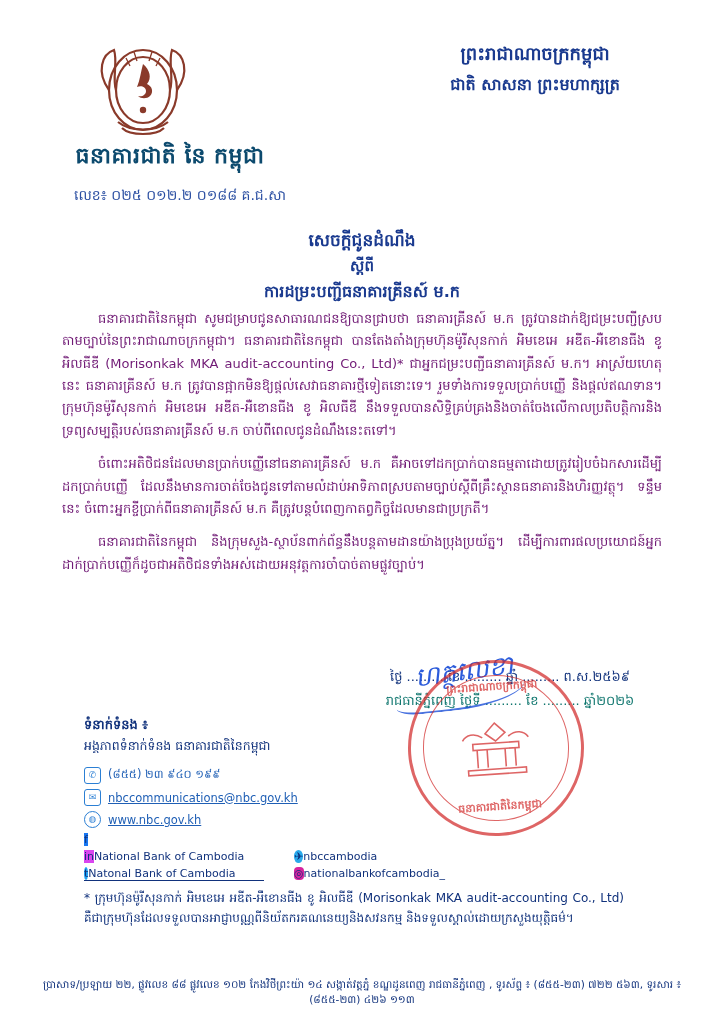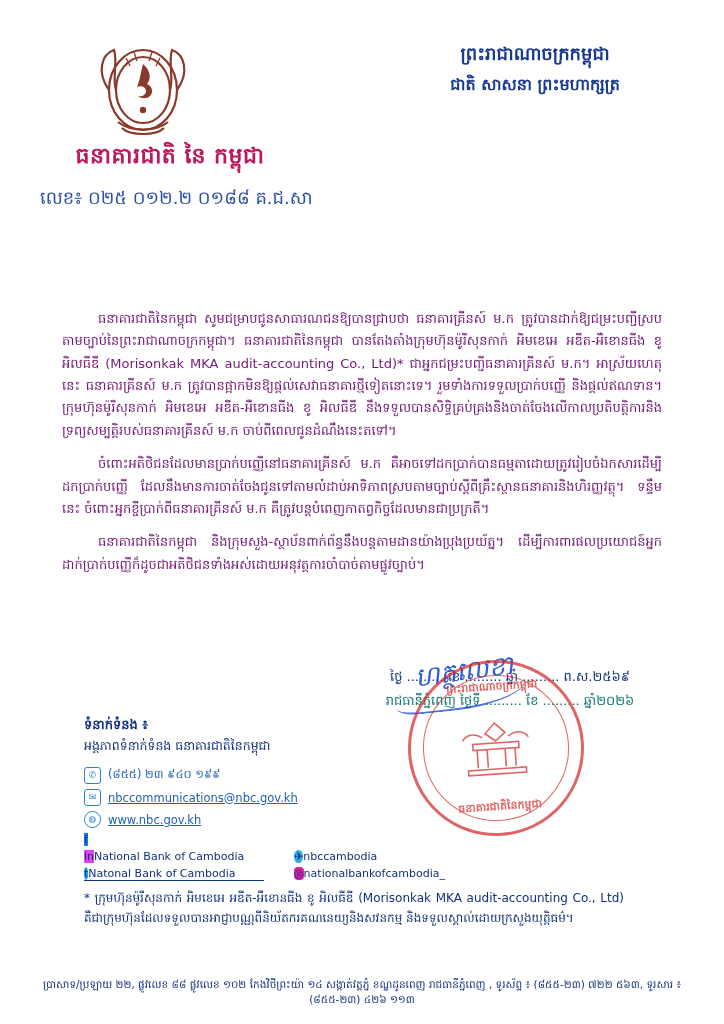--- a/index.html
+++ b/index.html
@@ -37,30 +37,31 @@
   .logo-svg { display: block; }
 
   .bank-name-kh {
     position: absolute;
     left: 40px;
     top: 142px;
     width: 260px;
     text-align: center;
     font-size: 22px;
     font-weight: bold;
-    color: #be185d;
+    color: #0c4a6e;
     letter-spacing: 0.5px;
     white-space: nowrap;
   }
   .doc-ref {
     position: absolute;
     left: 40px;
     top: 186px;
     width: 280px;
-    font-size: 18px;
+    text-align: center;
+    font-size: 14px;
     color: #2b4fa2;
     white-space: nowrap;
   }
 
   .kingdom-line1 {
     position: absolute;
     left: 380px;
     top: 42px;
     width: 310px;
     text-align: center;
@@ -339,20 +340,25 @@
       </svg>
     </div>
 
     <div class="bank-name-kh">ធនាគារជាតិ នៃ កម្ពុជា</div>
     <div class="doc-ref">លេខ៖ ០២៥ ០១២.២ ០១៨៨ គ.ជ.សា</div>
 
     <div class="kingdom-line1">ព្រះរាជាណាចក្រកម្ពុជា</div>
     <div class="kingdom-line2">ជាតិ   សាសនា   ព្រះមហាក្សត្រ</div>
   </div>
 
+  <div class="title-block">
+    <div class="title-main">សេចក្តីជូនដំណឹង</div>
+    <div class="title-sub">ស្តីពី</div>
+    <div class="title-topic">ការដម្រះបញ្ជីធនាគារគ្រីនស៍ ម.ក</div>
+  </div>
 
   <div class="body-text">
     <p class="para">ធនាគារជាតិនៃកម្ពុជា សូមជម្រាបជូនសាធារណជនឱ្យបានជ្រាបថា ធនាគារគ្រីនស៍ ម.ក ត្រូវបានដាក់ឱ្យជម្រះបញ្ជីស្របតាមច្បាប់នៃព្រះរាជាណាចក្រកម្ពុជា។ ធនាគារជាតិនៃកម្ពុជា បានតែងតាំងក្រុមហ៊ុនម៉ូរីសុនកាក់ អិមខេអេ អឌីត-អឺខោនធីង ខូ អិលធីឌី (Morisonkak MKA audit-accounting Co., Ltd)* ជាអ្នកជម្រះបញ្ជីធនាគារគ្រីនស៍ ម.ក។ អាស្រ័យហេតុនេះ ធនាគារគ្រីនស៍ ម.ក ត្រូវបានផ្អាកមិនឱ្យផ្តល់សេវាធនាគារថ្មីទៀតនោះទេ។ រួមទាំងការទទួលប្រាក់បញ្ញើ និងផ្តល់ឥណទាន។ ក្រុមហ៊ុនម៉ូរីសុនកាក់ អិមខេអេ អឌីត-អឺខោនធីង ខូ អិលធីឌី នឹងទទួលបានសិទ្ធិគ្រប់គ្រងនិងចាត់ចែងលើកាលប្រតិបត្តិការនិងទ្រព្យសម្បត្តិរបស់ធនាគារគ្រីនស៍ ម.ក ចាប់ពីពេលជូនដំណឹងនេះតទៅ។</p>
     <p class="para">ចំពោះអតិថិជនដែលមានប្រាក់បញ្ញើនៅធនាគារគ្រីនស៍ ម.ក គឺអាចទៅដកប្រាក់បានធម្មតាដោយត្រូវរៀបចំឯកសារដើម្បីដកប្រាក់បញ្ញើ ដែលនឹងមានការចាត់ចែងជូនទៅតាមលំដាប់អាទិភាពស្របតាមច្បាប់ស្តីពីគ្រឹះស្ថានធនាគារនិងហិរញ្ញវត្ថុ។ ទន្ទឹមនេះ ចំពោះអ្នកខ្ចីប្រាក់ពីធនាគារគ្រីនស៍ ម.ក គឺត្រូវបន្តបំពេញកាតព្វកិច្ចដែលមានជាប្រក្រតី។</p>
     <p class="para">ធនាគារជាតិនៃកម្ពុជា និងក្រុមសួង-ស្ថាប័នពាក់ព័ន្ធនឹងបន្តតាមដានយ៉ាងប្រុងប្រយ័ត្ន។ ដើម្បីការពារផលប្រយោជន៍អ្នកដាក់ប្រាក់បញ្ញើក៏ដូចជាអតិថិជនទាំងអស់ដោយអនុវត្តការចាំបាច់តាមផ្លូវច្បាប់។</p>
   </div>
 
   <div class="date-line">ថ្ងៃ ......... ខែ ......... ឆ្នាំ ......... ព.ស.២៥៦៩</div>
   <div class="date-line2">រាជធានីភ្នំពេញ ថ្ងៃទី ......... ខែ ......... ឆ្នាំ២០២៦</div>
 

